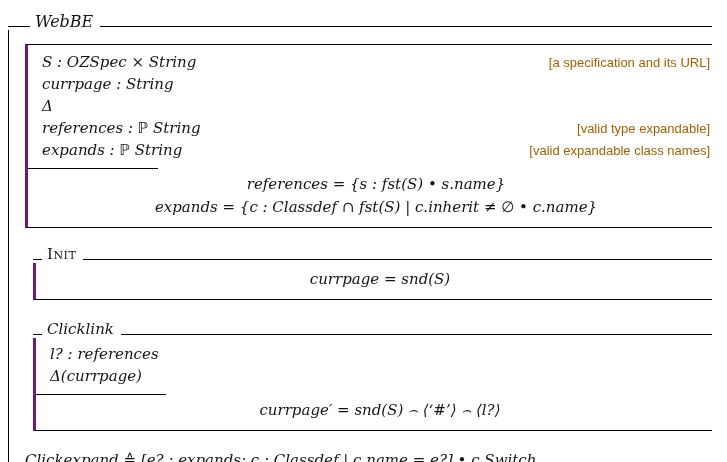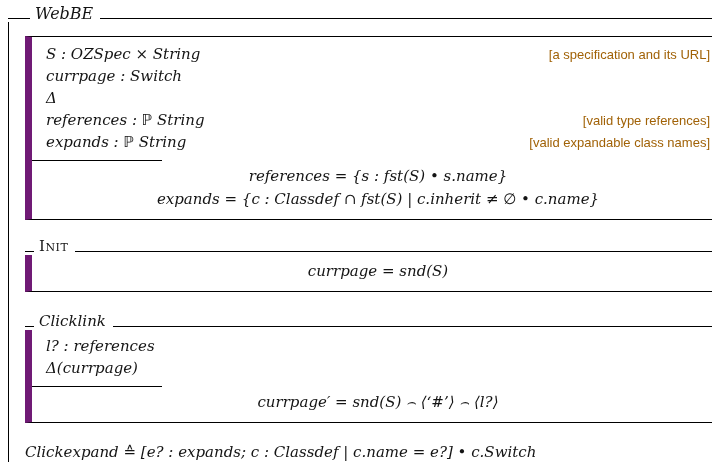--- a/index.html
+++ b/index.html
@@ -1,48 +1,48 @@
 <!DOCTYPE html>
 <html><head>
 <meta charset="utf-8">
 <style>
   * { margin:0; padding:0; box-sizing:border-box; }
   html,body { background:#ffffff; }
   .page {
     position:relative; width:727px; height:462px; overflow:hidden;
     background:#ffffff; color:#141414;
     font-family:"DejaVu Serif","DejaVu Sans",serif;
-    padding:5px 15px 0 8px;
+    padding:13px 15px 0 8px;
   }
   .math { font-style:italic; font-size:15px; font-family:"DejaVu Serif","DejaVu Sans",serif; }
   .comment {
     font-style:normal; font-size:13px;
     font-family:"Liberation Sans","DejaVu Sans",sans-serif;
     color:#a16207; white-space:nowrap;
   }
   .rule { border-bottom:1px solid #000; align-self:flex-end; margin-bottom:3px; }
   .schema-head { display:flex; align-items:flex-end; }
   .schema-head .lead-long  { width:22px; }
   .schema-head .lead-short { width:9px; }
   .schema-head .trail { flex:1; }
   .schema-head .schema-name { padding:0 7px 0 5px; line-height:17px; }
   .class-name { font-size:16px; }
   .smallcaps { font-variant:small-caps; font-size:15px; letter-spacing:0.5px; font-style:normal; }
 
   .class-body { border-left:1px solid #000; border-bottom:1px solid #000; padding:14px 0 14px 16px; }
 
-  .zbox { border-left:7px solid #701a75; border-bottom:1px solid #000; }
+  .zbox { border-left:3px solid #701a75; border-bottom:1px solid #000; }
   .state-box { border-top:1px solid #000; padding:6px 2px 8px 14px; }
   .zbody { padding:5px 2px 8px 14px; }
 
   .decl-row { display:flex; justify-content:space-between; align-items:baseline; line-height:22px; height:22px; white-space:nowrap; }
   .pred-row { line-height:23px; white-space:nowrap;text-align:center; }
   .sep-short { width:130px; margin:7px 0 4px -14px; border-top:1px solid #000; height:0; }
 
-  .init-box, .clicklink-box { margin-left:0; }
+  .init-box, .clicklink-box { margin-left:8px; }
   .init-box { margin-top:18px; }
   .clicklink-box { margin-top:21px; }
 
   .clickexpand { margin-top:17px; line-height:24px; white-space:nowrap; }
 </style>
 </head>
 <body>
 
 <div class="page">
 
@@ -55,29 +55,29 @@
     </div>
 
     <div class="class-body">
 
       <div class="zbox state-box">
         <div class="decl-row">
           <span class="math">S : OZSpec × String</span>
           <span class="comment">[a specification and its URL]</span>
         </div>
         <div class="decl-row">
-          <span class="math">currpage : Switch</span>
+          <span class="math">currpage : String</span>
         </div>
         <div class="decl-row">
           <span class="math">Δ</span>
           <span class="comment"></span>
         </div>
         <div class="decl-row">
           <span class="math">references : ℙ String</span>
-          <span class="comment">[valid type references]</span>
+          <span class="comment">[valid type expandable]</span>
         </div>
         <div class="decl-row">
           <span class="math">expands : ℙ String</span>
           <span class="comment">[valid expandable class names]</span>
         </div>
 
         <div class="sep-short"></div>
 
         <div class="pred-row math">references = {s : fst(S) • s.name}</div>
         <div class="pred-row math">expands = {c : Classdef ∩ fst(S) | c.inherit ≠ ∅ • c.name}</div>

